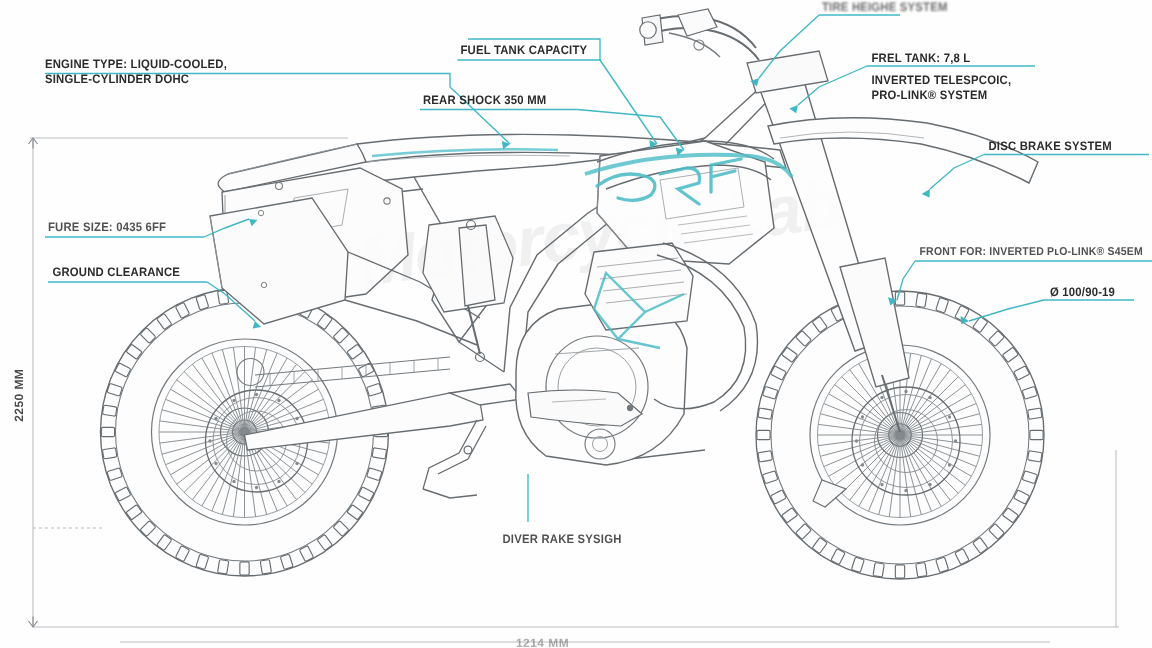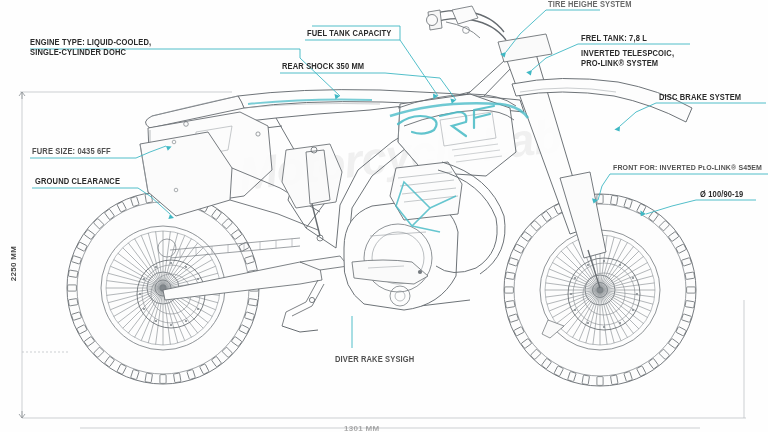--- a/index.html
+++ b/index.html
@@ -592,15 +592,15 @@
   <div class="anno blur" style="left:613px; top:163px; font-size:7.6px;">FRONT FOR: INVERTED PʟO-LINK® S45EM</div>
 
   <div class="anno" style="left:35px; top:177px;">GROUND CLEARANCE</div>
 
   <div class="anno" style="left:700px; top:190px;">Ø 100/90-19</div>
 
   <div class="anno blur" style="left:335px; top:355px;">DIVER RAKE SYSIGH</div>
 
   <div class="dim-label vert" style="left:-9px; top:259px; width:44px; text-align:center;">2250 MM</div>
 
-  <div class="dim-label" style="left:344px; top:424px; opacity:0.45;">1301 MM</div>
+  <div class="dim-label" style="left:344px; top:424px; opacity:0.45;">1214 MM</div>
 
 </div>
 
 </body></html>

